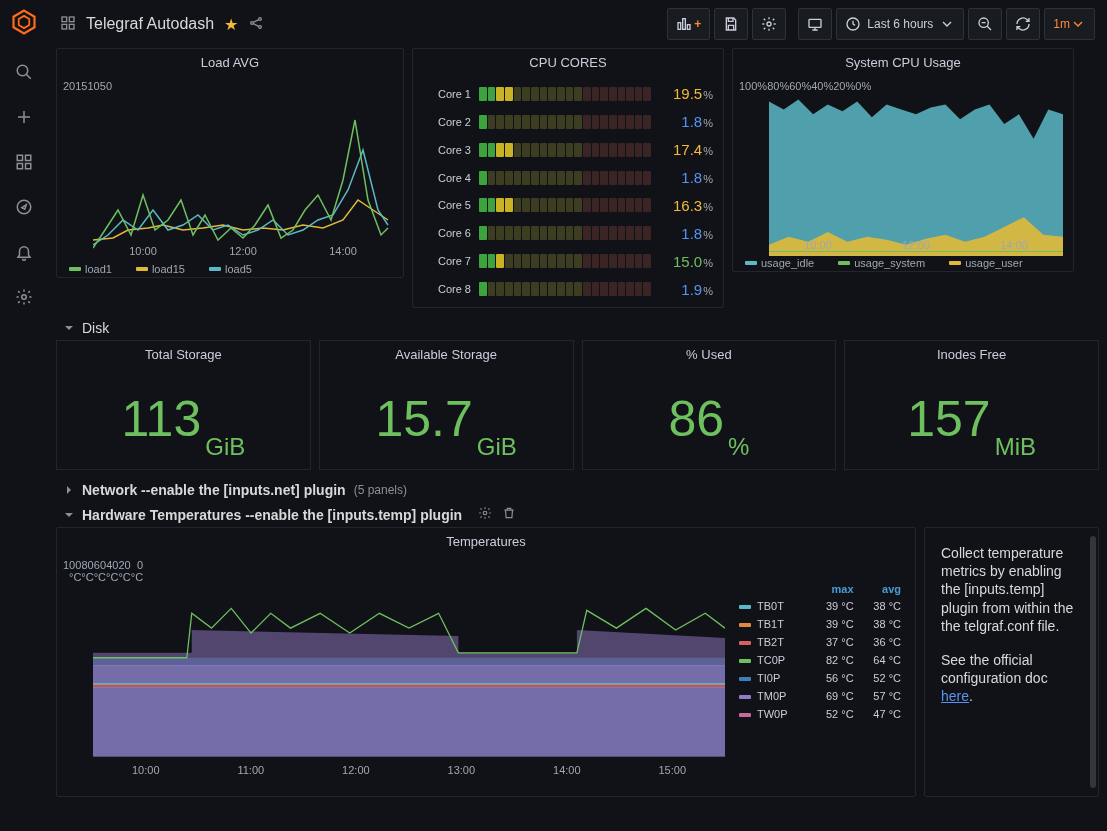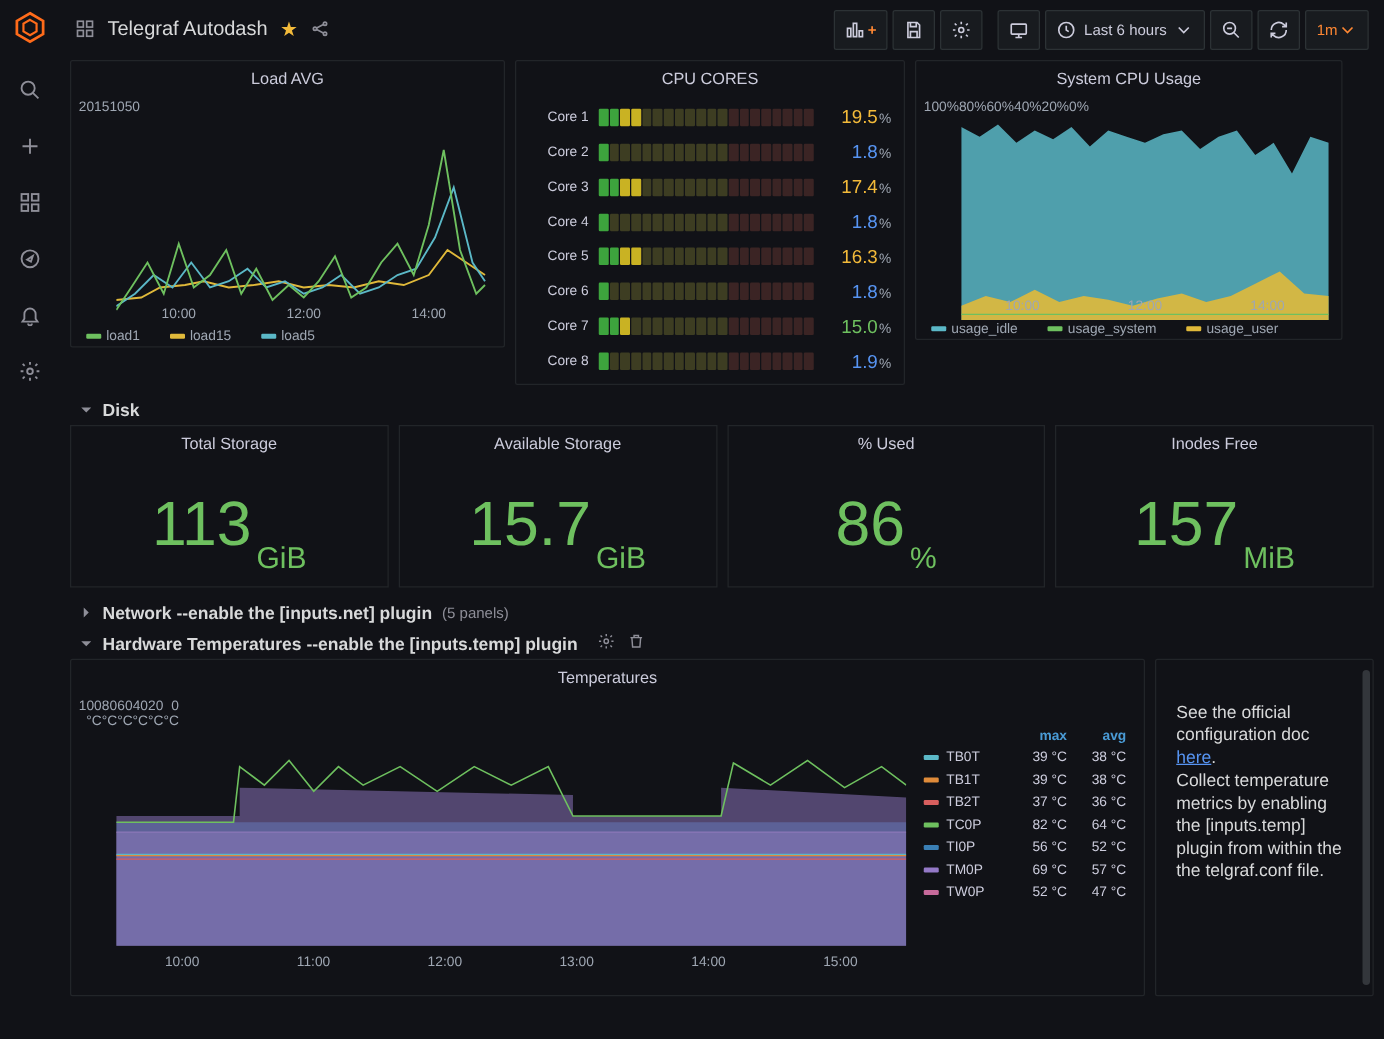--- a/index.html
+++ b/index.html
@@ -475,21 +475,21 @@
      </div>
     </div>
    </div>
 
    <div class="section">
     <span class="chev">
             <svg viewBox="0 0 10 10">
               <path d="M1 3l4 4 4-4z"></path>
             </svg>
           </span>
-    <span style="font-weight:700">Disk</span>
+    <span style="font-weight:400">Disk</span>
    </div>
    <div class="row">
     <div class="stat">
      <div class="ptitle">Total Storage</div>
      <div class="val">
               <span class="big">113</span>
               <span class="unit">GiB</span>
             </div>
     </div>
     <div class="stat">
@@ -614,20 +614,20 @@
                       <td><span class="tsw" style="background:#c76a9b"></span>TW0P</td>
                       <td>52 °C</td>
                       <td>47 °C</td>
                     </tr>
                   </tbody>
                 </table>
       </div>
      </div>
     </div>
     <div class="panel p-info">
+     <p>Collect temperature metrics by enabling the [inputs.temp] plugin from within the the telgraf.conf file.</p>
      <p style="margin-top:16px"><span>See the official configuration doc </span><a href="#">here</a><span>.</span></p>
-     <p>Collect temperature metrics by enabling the [inputs.temp] plugin from within the the telgraf.conf file.</p>
     </div>
    </div>
 
   </div>
  </div>
 </div>
 
 </body></html>

